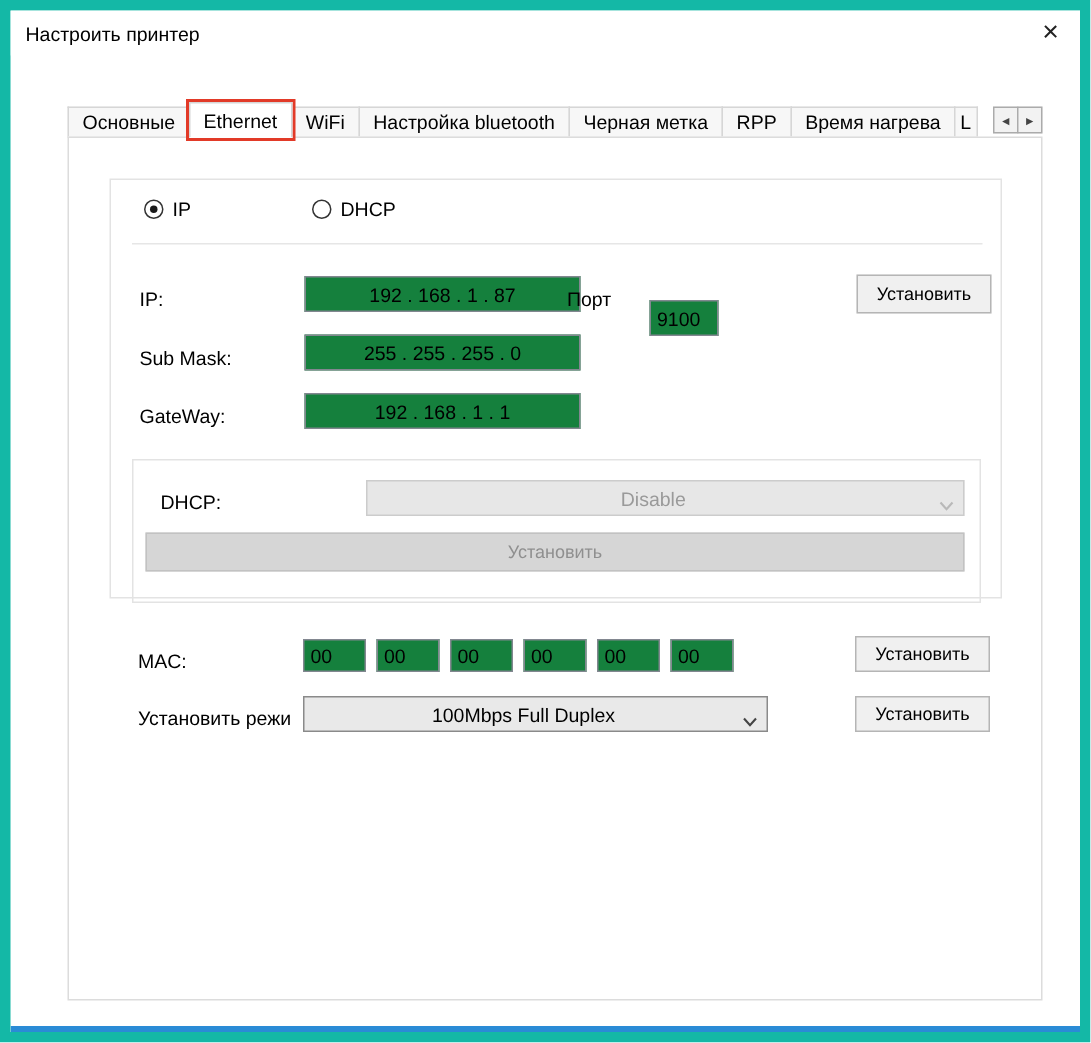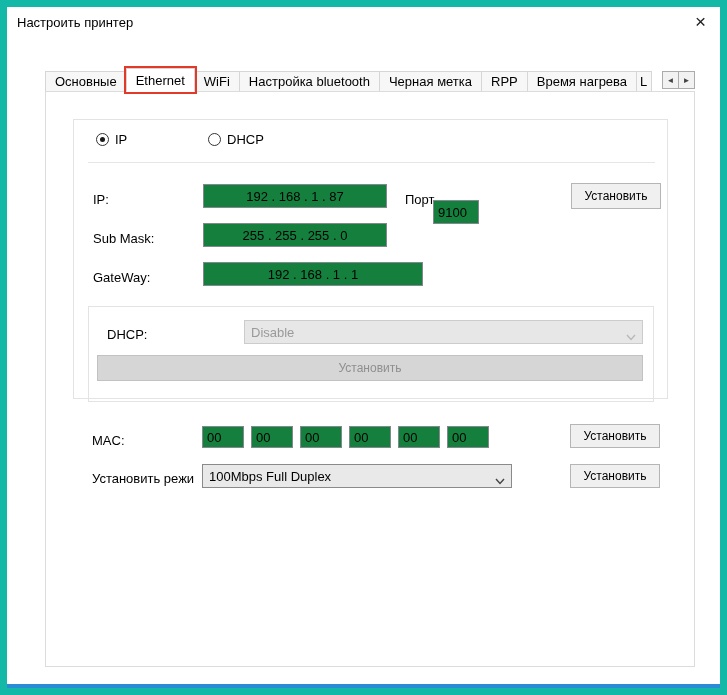--- a/index.html
+++ b/index.html
@@ -32,21 +32,21 @@
          border:1px solid #e3e3e3;}
   .sep{position:absolute;left:14px;right:12px;top:42px;height:1px;background:#e6e6e6;}
   .lbl{position:absolute;font-size:13px;white-space:nowrap;}
   .tbox{position:absolute;box-sizing:border-box;height:24px;border:1px solid #828790;
         background:#15803d;font-family:"Liberation Sans",sans-serif;font-size:13px;padding:0 4px;}
   .tbox.center{text-align:center;}
   .btn{position:absolute;box-sizing:border-box;background:#f0f0f0;border:1px solid #b5b5b5;
        font-size:12px;display:flex;align-items:center;justify-content:center;cursor:default;}
   .btn.disabled{background:#d6d6d6;border-color:#c2c2c2;color:#8f8f8f;}
   .combo{position:absolute;box-sizing:border-box;height:24px;border:1px solid #8a8a8a;
-         background:#e9e9e9;display:flex;align-items:center;padding:0 22px 0 6px;font-size:13px;}
+         background:#e9e9e9;display:flex;align-items:center;padding:0 22px 0 6px;font-size:13px;justify-content:center;}
   .combo.disabled{background:#e7e7e7;border-color:#cccccc;color:#9a9a9a;}
   .combo .chev{position:absolute;right:6px;top:8px;}
   .dhcp-panel{position:absolute;left:14px;top:186px;width:566px;height:96px;box-sizing:border-box;
               border:1px solid #e3e3e3;}
   
   .radio-item{position:absolute;display:inline-flex;align-items:center;gap:6px;}
   .radio{box-sizing:border-box;width:13px;height:13px;border:1px solid #333;border-radius:50%;
          background:#fff;position:relative;}
   .radio.checked::after{content:"";position:absolute;left:3px;top:3px;width:5px;height:5px;
          border-radius:50%;background:#1a1a1a;}
@@ -101,29 +101,29 @@
         <span>IP</span>
       </div>
       <div class="radio-item" style="left:134px;top:12px;">
         <span class="radio"></span>
         <span>DHCP</span>
       </div>
       <div class="sep"></div>
 
       <span class="lbl" style="left:19px;top:72px;">IP:</span>
       <input class="tbox center" style="left: 129px; top: 64px; width: 184px;" value="192 . 168 . 1 . 87">
-      <span class="lbl" style="left:331px;top:72px;text-align:center;">Порт</span>
+      <span class="lbl" style="left:304px;top:72px;text-align:center;">Порт</span>
       <input class="tbox" style="left: 359px; top: 80px; width: 46px;" value="9100">
       <div class="btn" style="left:497px;top:63px;width:90px;height:26px;">Установить</div>
 
       <span class="lbl" style="left:19px;top:111px;">Sub Mask:</span>
       <input class="tbox center" style="left: 129px; top: 103px; width: 184px;" value="255 . 255 . 255 . 0">
 
       <span class="lbl" style="left:19px;top:150px;">GateWay:</span>
-      <input class="tbox center" style="left: 129px; top: 142px; width: 220px;" value="192 . 168 . 1 . 1">
+      <input class="tbox center" style="left: 129px; top: 142px; width: 184px;" value="192 . 168 . 1 . 1">
 
       <div class="dhcp-panel">
         <span class="lbl" style="left:18px;top:20px;">DHCP:</span>
         <div class="combo disabled" style="left:155px;top:13px;right:10px;">
           <span>Disable</span>
           <span class="chev">
             <svg width="10" height="7" viewBox="0 0 10 7">
                 <path d="M1 1 L5 5.5 L9 1" fill="none" stroke="#b9b9b9" stroke-width="1.4"></path>
               </svg>
           </span>

